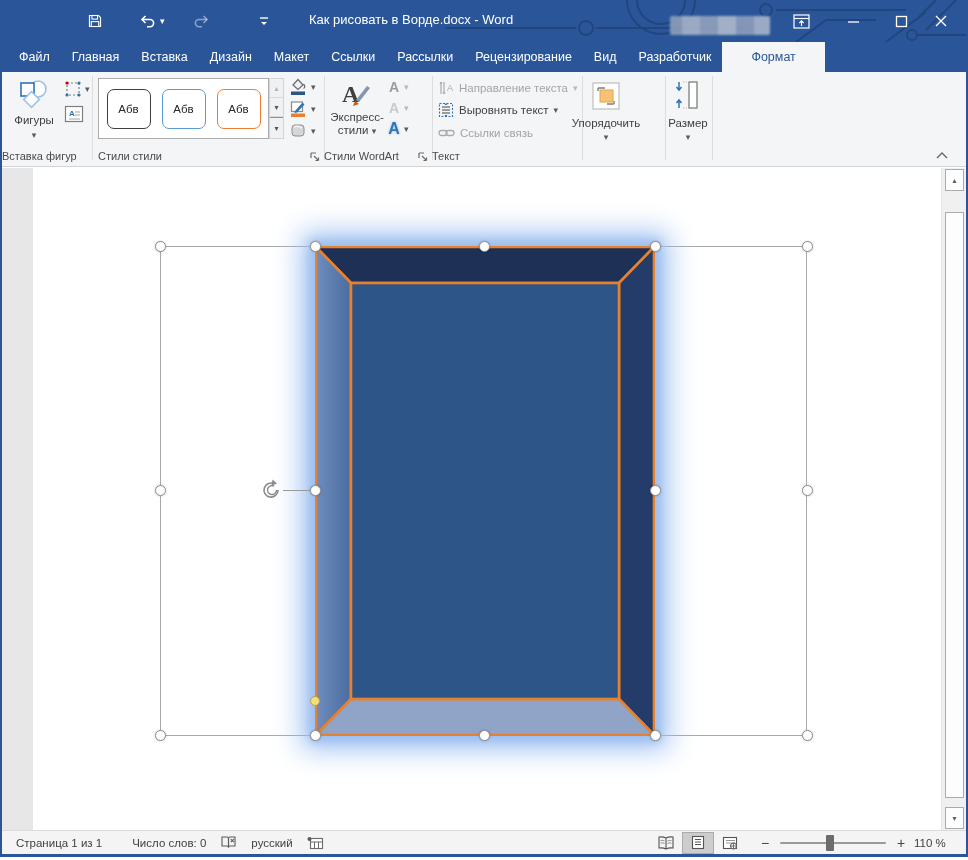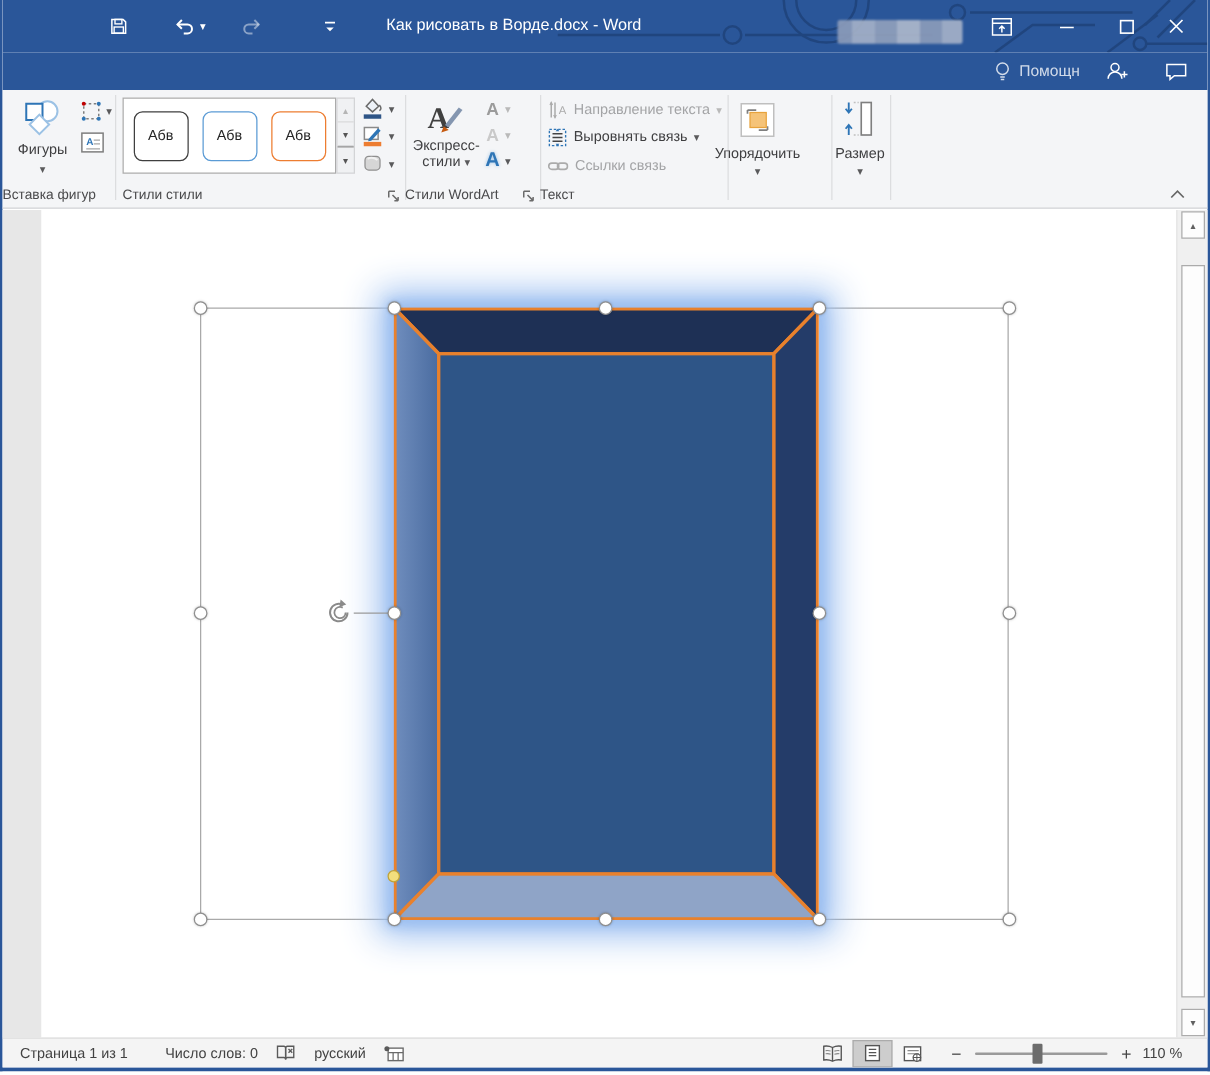--- a/index.html
+++ b/index.html
@@ -141,34 +141,32 @@
         </svg>
     </div>
     <div class="winctl" style="right:8px">
       <svg width="14" height="14" viewBox="0 0 14 14">
           <path d="M2 2 L12 12 M12 2 L2 12" stroke="#fff" stroke-width="1.4"></path>
         </svg>
     </div>
   </div>
 
   <div id="tabrow">
-    <div class="tab-help">
-      <svg width="14" height="17" viewBox="0 0 14 17">
-          <circle cx="7" cy="6" r="4.6" fill="none" stroke="rgba(255,255,255,.8)" stroke-width="1.2"></circle>
-          <path d="M5.2 12.5 h3.6 M5.6 14.5 h2.8" stroke="rgba(255,255,255,.8)" stroke-width="1.2"></path>
-        </svg>
-      <span class="helptxt">Помощн</span>
-      <svg width="20" height="16" viewBox="0 0 20 16" style="margin-right:22px">
-          <circle cx="8" cy="5" r="3.2" fill="none" stroke="#fff" stroke-width="1.2"></circle>
-          <path d="M2.5 14 a5.5 5.5 0 0 1 11 0" fill="none" stroke="#fff" stroke-width="1.2"></path>
-          <path d="M15.5 8 v5 M13 10.5 h5" stroke="#fff" stroke-width="1.2"></path>
-        </svg>
-      <svg width="18" height="15" viewBox="0 0 18 15">
-          <path d="M1.5 1.5 h15 v9 h-9 l-3.5 3 v-3 h-2.5 z" fill="none" stroke="#fff" stroke-width="1.2"></path>
-        </svg>
+    <div class="tabs">
+      <div class="tab">Файл</div>
+      <div class="tab">Главная</div>
+      <div class="tab">Вставка</div>
+      <div class="tab">Дизайн</div>
+      <div class="tab">Макет</div>
+      <div class="tab">Ссылки</div>
+      <div class="tab">Рассылки</div>
+      <div class="tab">Рецензирование</div>
+      <div class="tab">Вид</div>
+      <div class="tab">Разработчик</div>
+      <div class="tab active">Формат</div>
     </div>
   </div>
 
   <div id="ribbon">
 
     <div class="bigbtn" style="left:6px; width:52px">
       <svg width="32" height="32" viewBox="0 0 32 32" style="margin-top:5px">
         <circle cx="20" cy="10" r="8" fill="#fff" stroke="#9CC2E5" stroke-width="1.6"></circle>
         <rect x="3" y="4" width="13" height="13" fill="#fff" stroke="#2E75B6" stroke-width="1.6"></rect>
         <rect x="8" y="15" width="11" height="11" transform="rotate(45 13.5 20.5)" fill="#fff" stroke="#9CC2E5" stroke-width="1.6"></rect>
@@ -276,21 +274,21 @@
       </svg>
       <span>Направление текста</span>
       <span class="car" style="color:#B9B9B9">▾</span>
     </div>
     <div class="textrow ena" style="top:30px">
       <svg width="16" height="16" viewBox="0 0 16 16">
         <rect x="1.5" y="1.5" width="13" height="13" fill="none" stroke="#2E75B6" stroke-dasharray="2 1.5" stroke-width="1.1"></rect>
         <path d="M4 5 h8 M4 8 h8 M4 11 h8" stroke="#444" stroke-width="1.1"></path>
         <path d="M8 1 l-1.5 2 h3 z M8 15 l-1.5 -2 h3 z" fill="#2E75B6"></path>
       </svg>
-      <span>Выровнять связь</span>
+      <span>Выровнять текст</span>
       <span class="car">▾</span>
     </div>
     <div class="textrow dis" style="top:54px">
       <svg width="17" height="14" viewBox="0 0 17 14">
         <rect x="1" y="4.5" width="8" height="5" rx="2.5" fill="none" stroke="#ABABAB" stroke-width="1.3"></rect>
         <rect x="8" y="4.5" width="8" height="5" rx="2.5" fill="none" stroke="#ABABAB" stroke-width="1.3"></rect>
       </svg>
       <span>Ссылки связь</span>
     </div>
     <div class="grp-label" style="left:430px; width:150px">Текст</div>

